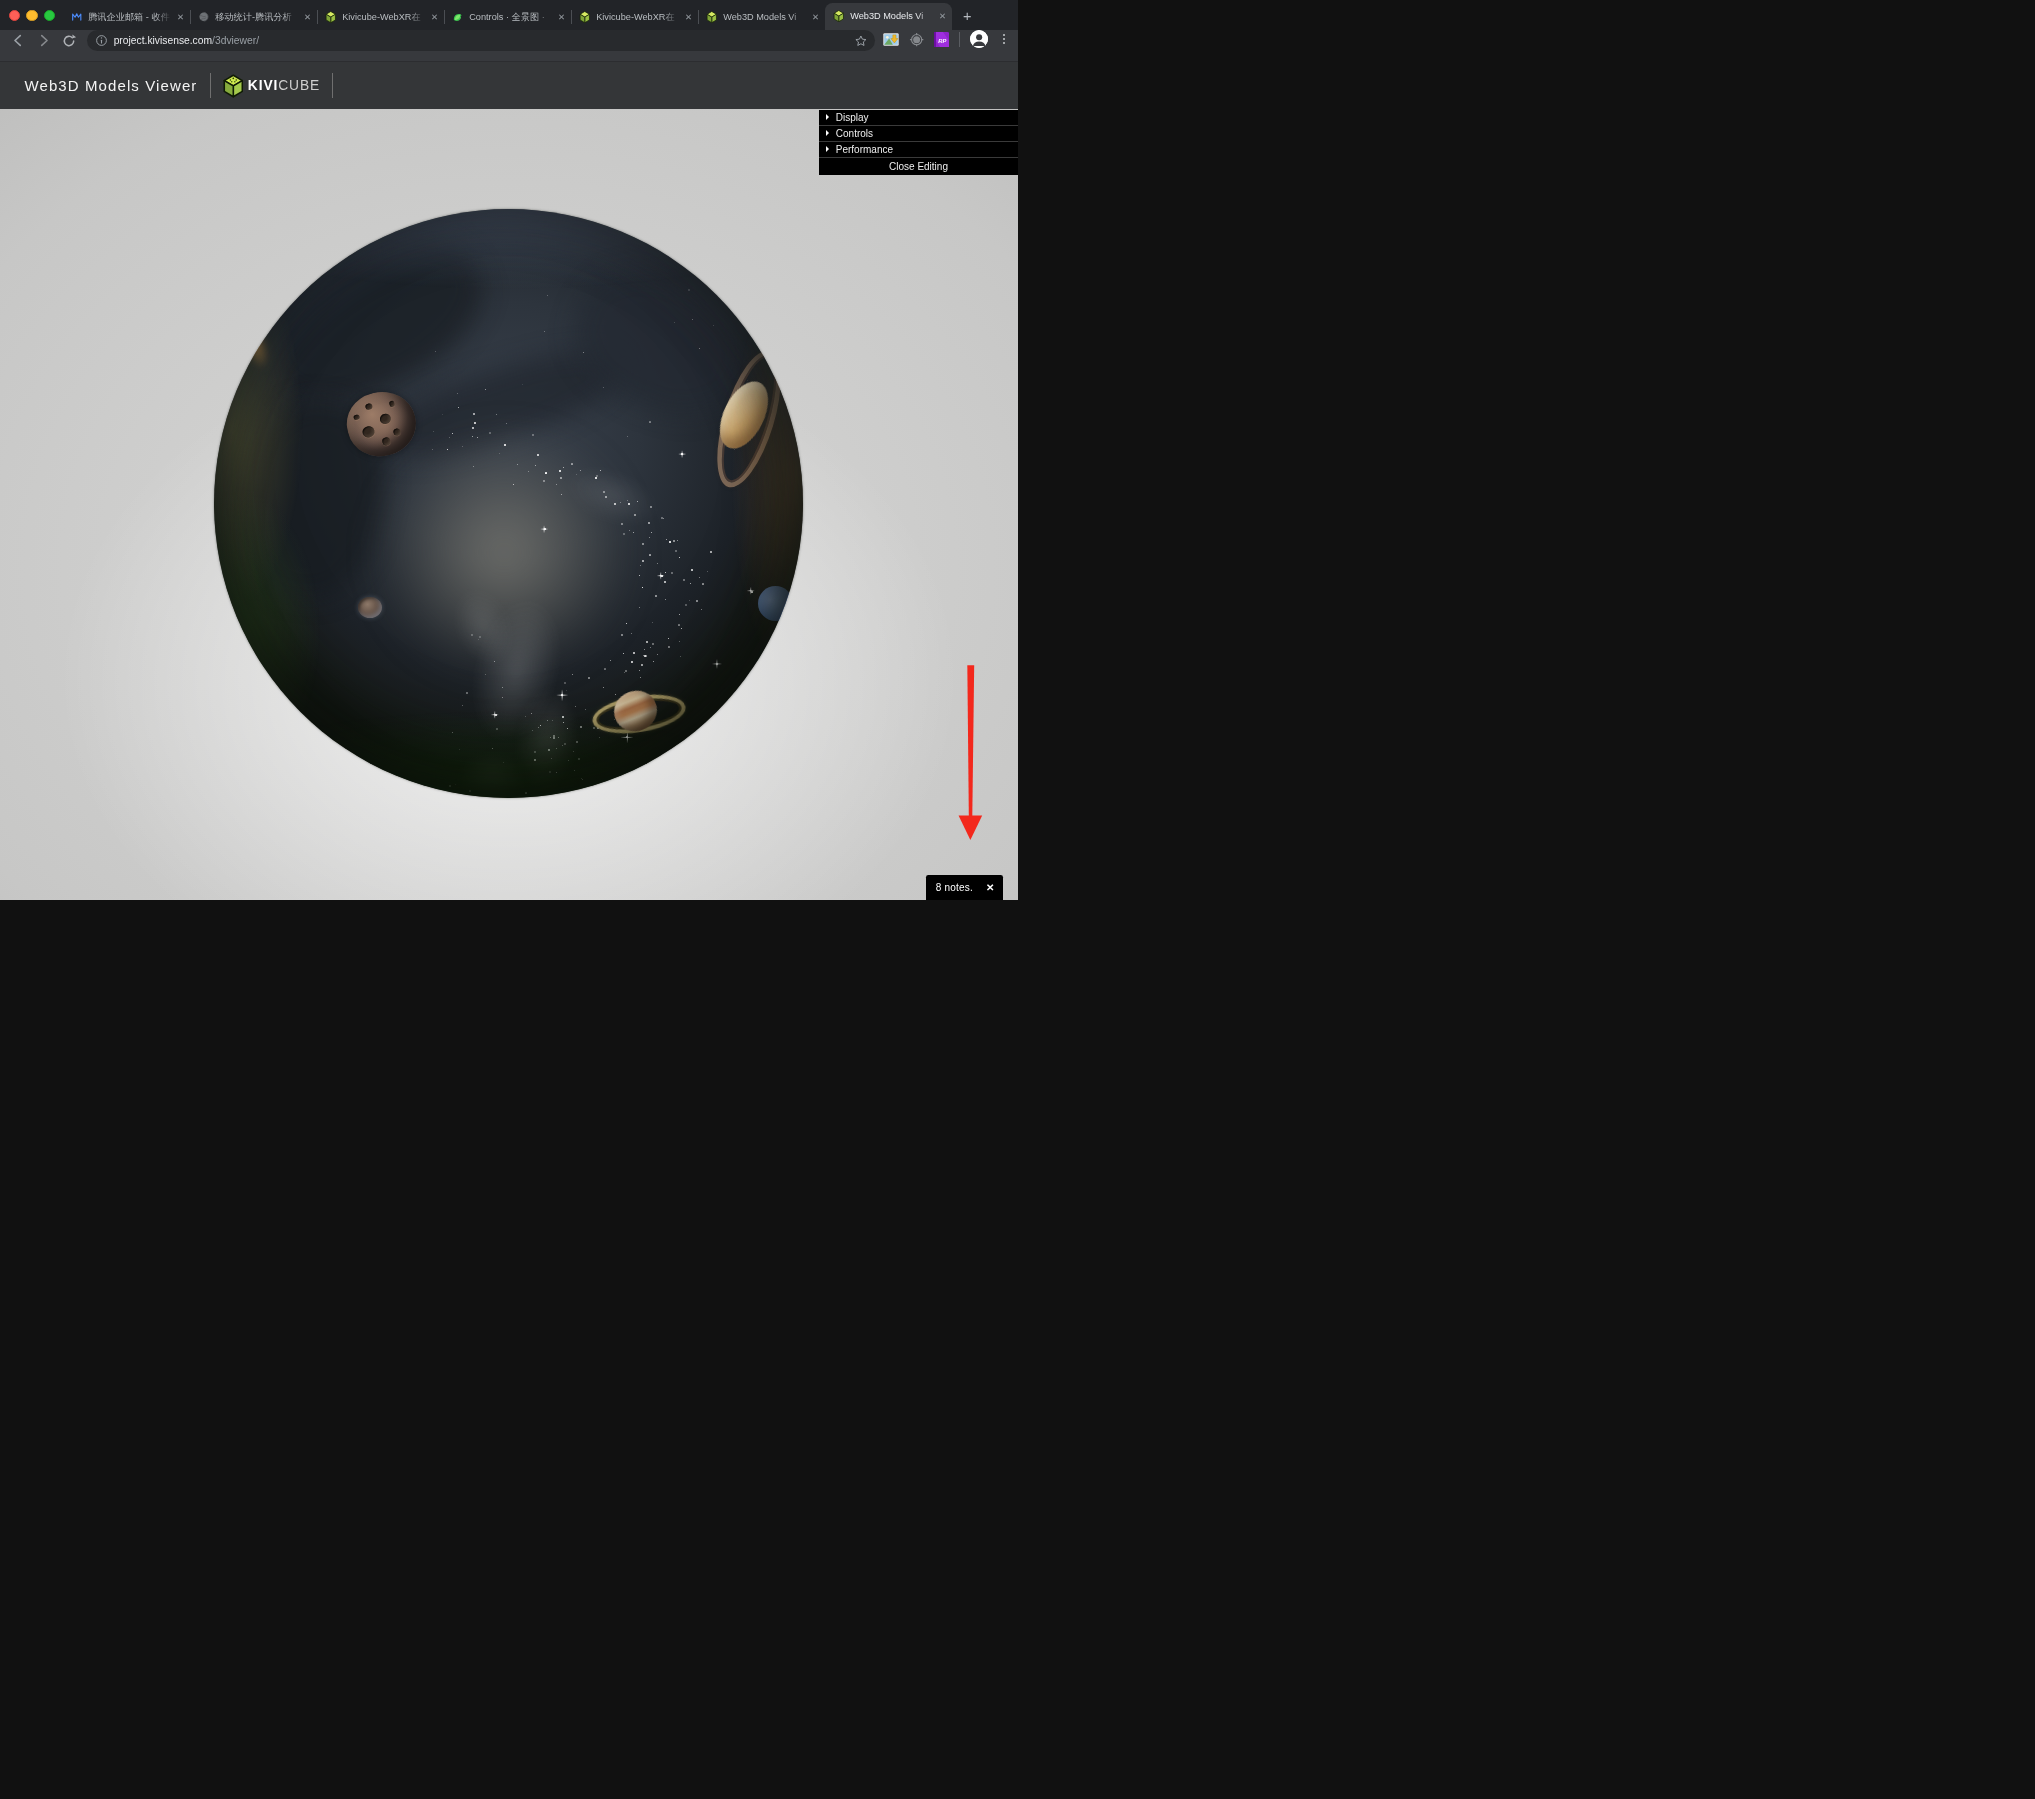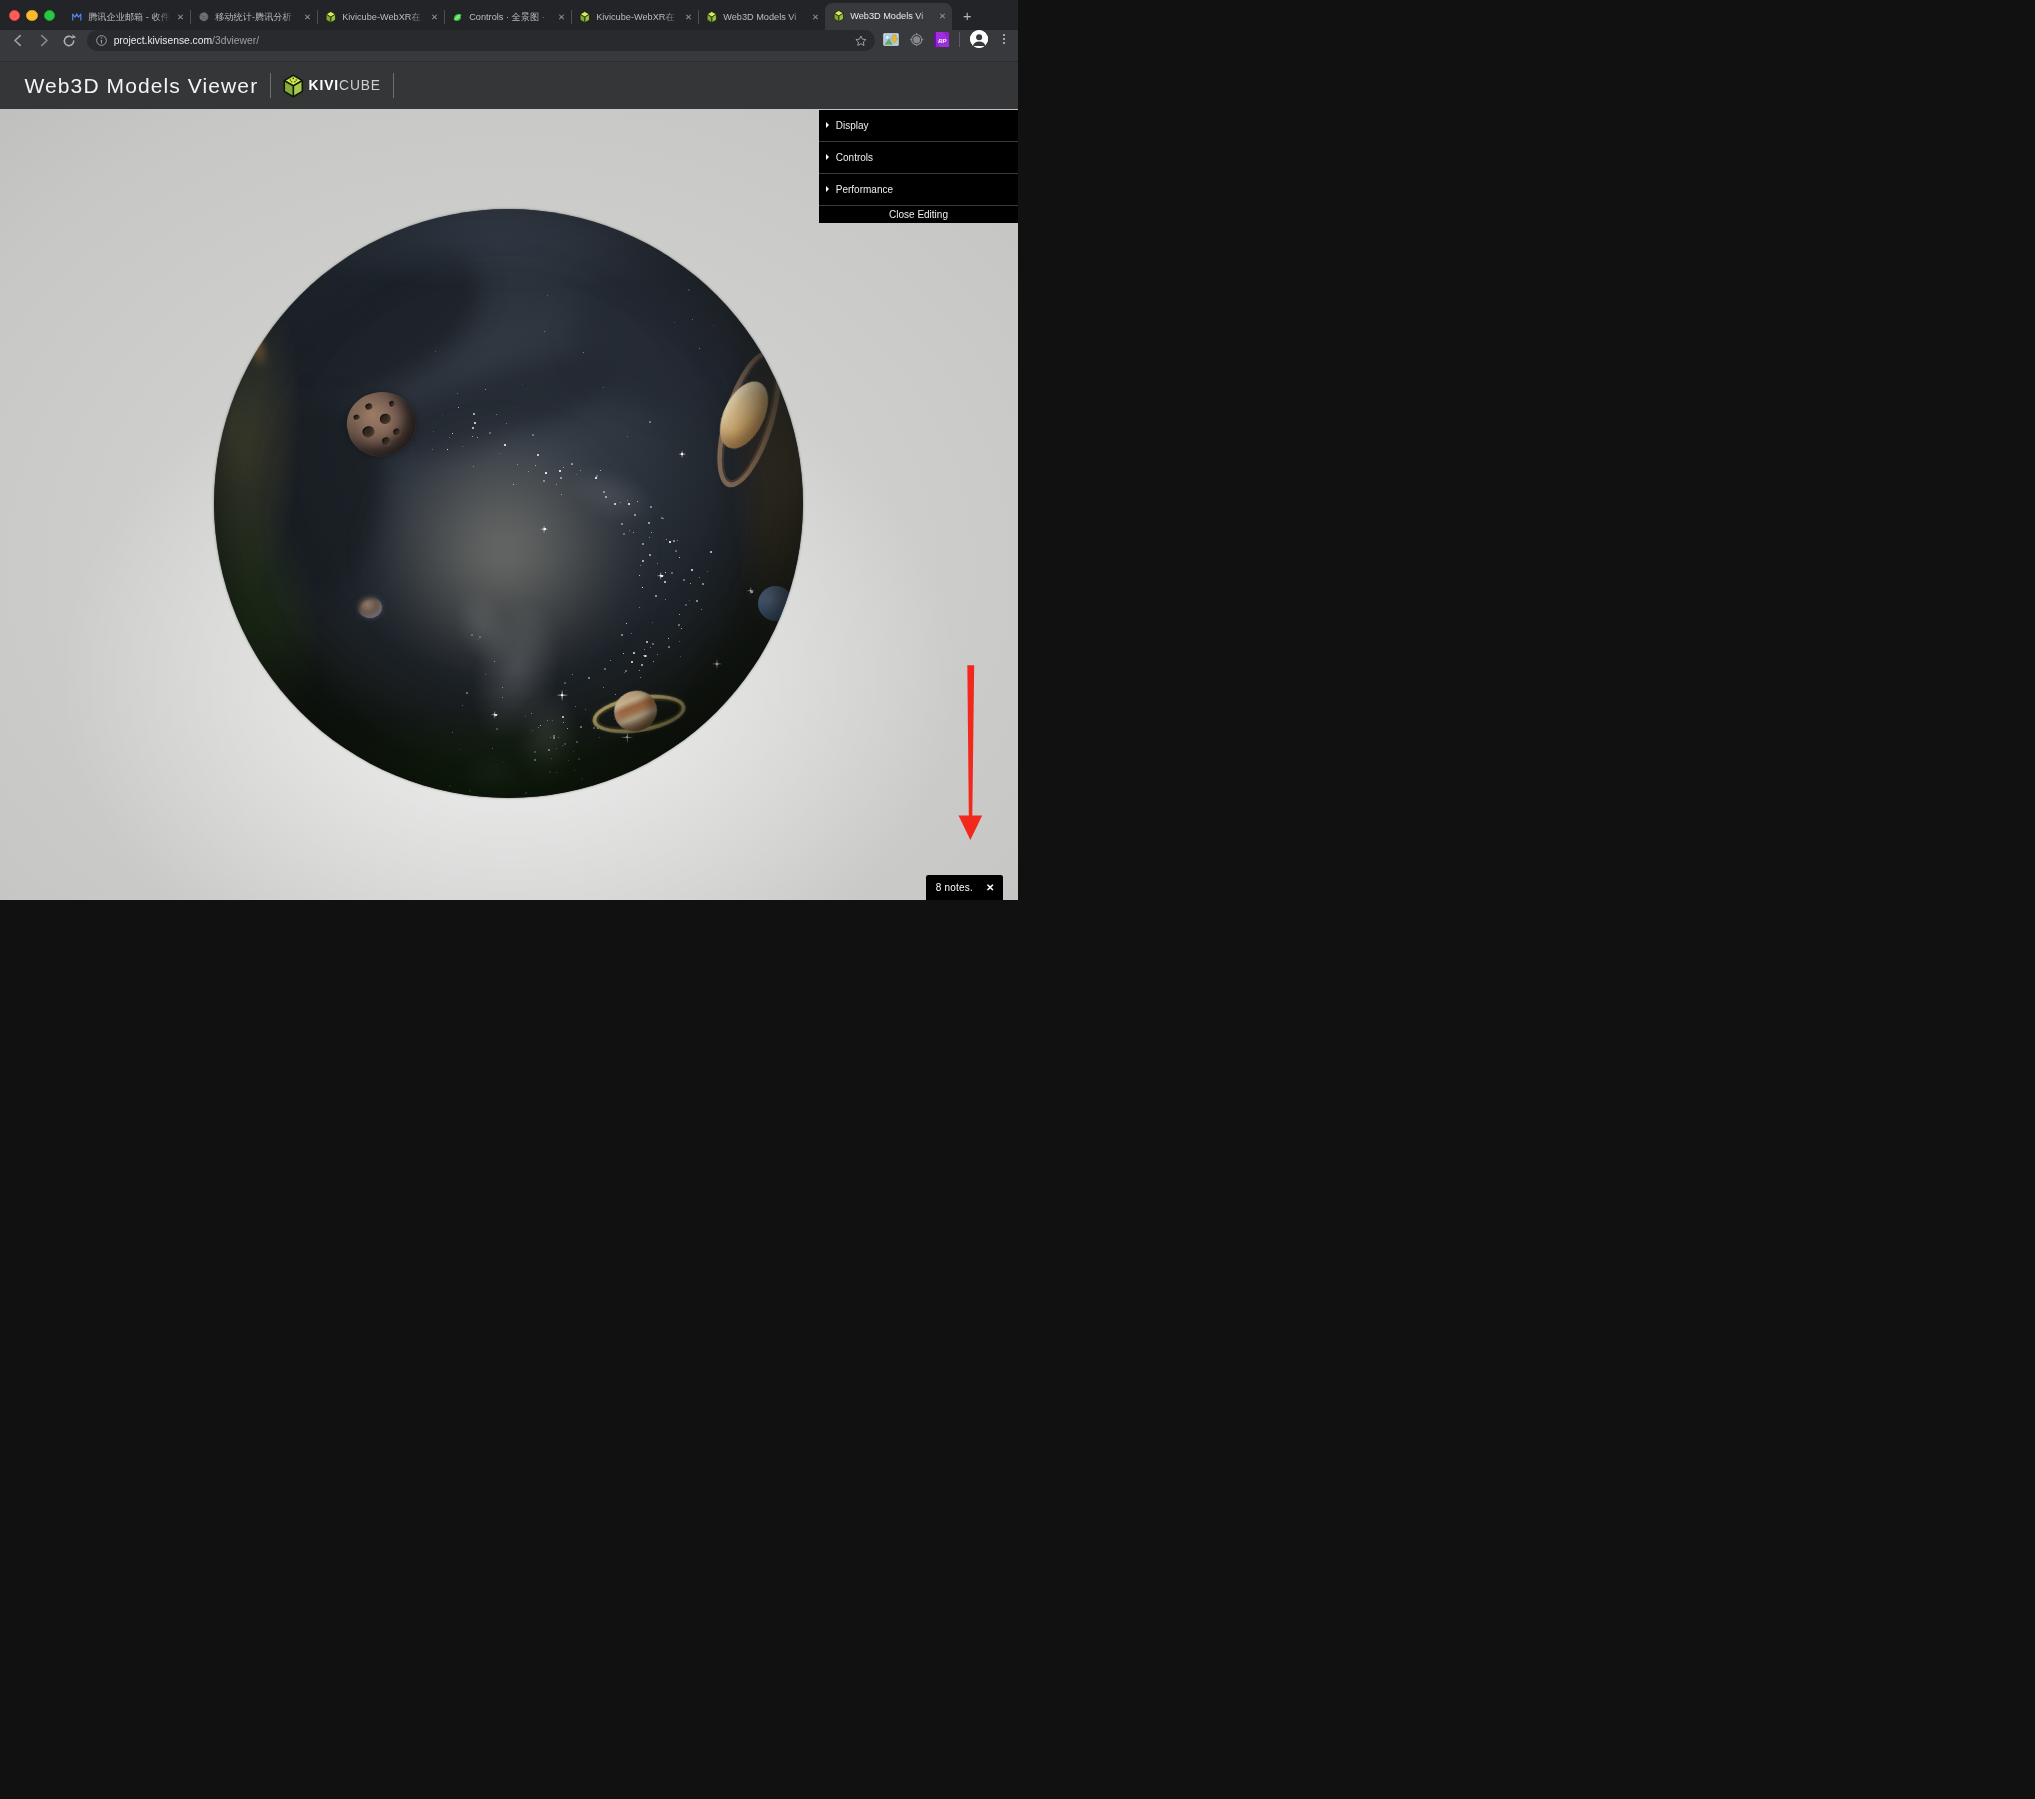--- a/index.html
+++ b/index.html
@@ -31,21 +31,21 @@
   .omni-host{color:#e8eaed;}
   .omni-path{color:#9aa0a6;}
   .ext-area{display:flex;align-items:center;margin-left:7.6px;gap:10px;}
   .ext-sep{width:0.8px;height:15.3px;background:#5a5d62;}
   .avatar{width:18.3px;height:18.3px;border-radius:50%;background:#fff;display:flex;align-items:center;justify-content:center;overflow:hidden;}
   .kebab{display:flex;flex-direction:column;gap:1.9px;align-items:center;width:12.2px;}
   .kebab i{width:2.3px;height:2.3px;border-radius:50%;background:#c7cacd;}
 
   
   .appheader{height:47px;background:#343638;border-top:0.8px solid #2c2d30;display:flex;align-items:center;flex:0 0 auto;box-shadow:0 0.8px 0 #222;}
-  .apptitle{margin-left:24.5px;font-size:21px;font-weight:300;color:#f4f4f4;letter-spacing:1.1px;font-family:"Liberation Sans",sans-serif;}
+  .apptitle{margin-left:24.5px;font-size:15px;font-weight:300;color:#f4f4f4;letter-spacing:1.1px;font-family:"Liberation Sans",sans-serif;}
   .hdr-sep{width:0.8px;height:24.5px;background:#6f6f6f;margin:0 12.2px;}
   .brand{display:flex;align-items:center;gap:4.6px;}
   .brand-text{font-size:13.8px;letter-spacing:0.9px;}
   .brand-text b{color:#fff;font-weight:700;}
   .brand-text span{color:#cfcfcf;font-weight:400;}
 
   
   .stage{position:relative;flex:1;overflow:hidden;
     background:
       radial-gradient(ellipse 726px 550px at 50% 72%, rgba(255,255,255,.72), rgba(255,255,255,0) 62%),
@@ -107,21 +107,21 @@
     background:
       radial-gradient(ellipse 99px 252px at 3% 37%, rgba(115,110,58,.5), transparent 72%),
       radial-gradient(ellipse 115px 199px at 4% 72%, rgba(60,95,35,.5), transparent 72%),
       radial-gradient(ellipse 398px 115px at 45% 100%, rgba(25,60,15,.55), transparent 75%),
       radial-gradient(ellipse 92px 291px at 99% 45%, rgba(120,88,46,.48), transparent 72%),
       radial-gradient(ellipse 459px 107px at 50% 0%, rgba(92,106,126,.38), transparent 75%);}
   .vignette{inset:0;border-radius:50%;box-shadow:inset 0 -38px 69px rgba(5,10,4,.65), inset 0 20px 46px rgba(55,65,85,.35), inset -21.4px 0 54px rgba(20,16,8,.45);}
 
   
   .gui{position:absolute;top:0.8px;right:0;width:199px;background:#000;color:#eee;font-size:10px;z-index:30;}
-  .gui-row{height:32px;display:flex;align-items:center;border-bottom:0.8px solid #3a3a3a;background:#000;padding-left:6.9px;box-sizing:border-box;}
+  .gui-row{height:16px;display:flex;align-items:center;border-bottom:0.8px solid #3a3a3a;background:#000;padding-left:6.9px;box-sizing:border-box;}
   .tri{width:0;height:0;border-left:3.8px solid #fff;border-top:3.1px solid transparent;border-bottom:3.1px solid transparent;margin-right:6.9px;flex:0 0 auto;}
   .gui-close{height:17.6px;display:flex;align-items:center;justify-content:center;background:#000;}
 
   
   .toast{position:absolute;right:15.3px;bottom:-3.8px;height:26px;background:#000;color:#fff;border-radius:2.3px;
     display:flex;align-items:center;padding:0 8.4px 3.1px 10px;gap:13px;z-index:40;}
   .toast-msg{font-size:10px;letter-spacing:0.2px;}
   .toast-x{font-size:10px;font-weight:700;}
   .arrow-svg{position:absolute;left:957px;top:554px;z-index:35;}
 

